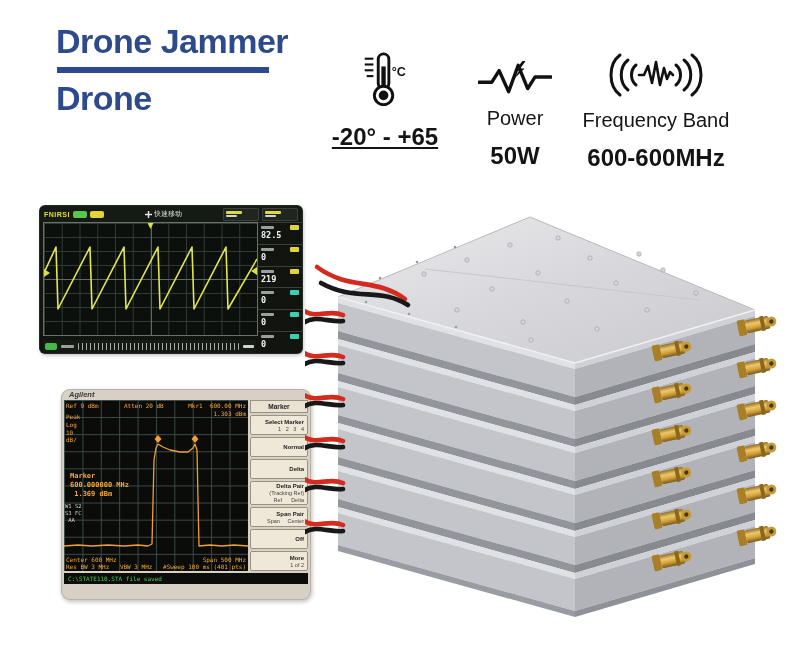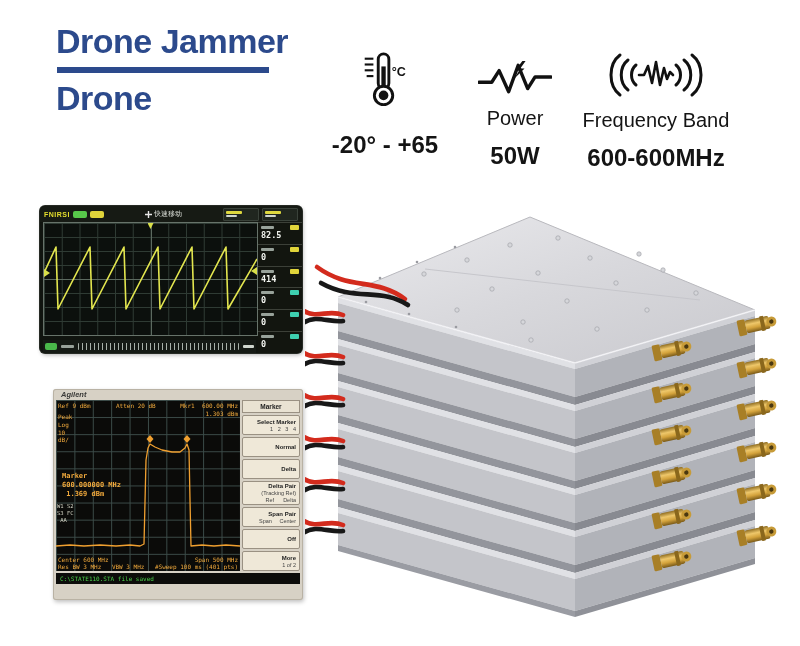--- a/index.html
+++ b/index.html
@@ -12,21 +12,21 @@
   .t-underline{width:212px;height:6px;background:#2c4a8c;margin:9px 0 8px 1px;}
 
   
   .spec{position:absolute;text-align:center;}
   .spec svg{display:block;margin:0 auto;}
   .spec-temp{left:320px;top:50px;width:130px;}
   .spec-power{left:455px;top:60px;width:120px;}
   .spec-freq{left:572px;top:52px;width:168px;}
   .spec-label{font-size:20px;font-weight:400;color:#141414;margin-top:11px;line-height:1.1;}
   .spec-value{font-size:24px;font-weight:700;color:#141414;margin-top:14px;line-height:1.1;}
-  .spec-value.semi{font-weight:600;margin-top:24px;}
+  .spec-value.semi{font-weight:600;margin-top:16px;text-decoration:underline;}
 
   
   .scope{position:absolute;left:40px;top:206px;width:262px;height:147px;background:#10140f;
          border-radius:5px;overflow:hidden;box-shadow:0 0 0 1px #262a24,1px 2px 4px rgba(0,0,0,.3);}
   .sc-top{position:absolute;left:0;top:0;right:0;height:16px;display:flex;align-items:center;
           gap:3px;padding:0 4px;background:#161a14;}
   .sc-brand{color:#e6df2e;font-weight:bold;font-size:7px;letter-spacing:.5px;}
   .sc-chip{width:14px;height:7px;border-radius:2px;display:inline-block;}
   .sc-chip-grn{background:#57c84a;} .sc-chip-yel{background:#e0d43a;}
   .sc-mode{margin:0 auto;color:#dfe3dc;font-size:7px;display:flex;gap:2px;align-items:center;white-space:nowrap;}
@@ -54,21 +54,21 @@
   .chip-y,.chip-c{width:9px;height:5px;border-radius:1px;display:inline-block;}
   .chip-y{background:#e0d43a;} .chip-c{background:#3ecfb0;}
   .sc-val{color:#f2f4ef;font-size:8.5px;font-weight:bold;font-family:"DejaVu Sans Mono",monospace;line-height:1.15;}
   .sc-bottom{position:absolute;left:3px;bottom:0;height:13px;right:46px;display:flex;align-items:center;
              gap:4px;padding:0 2px;background:#151a15;}
   .chip-grn2{width:12px;height:7px;background:#49b84a;border-radius:2px;display:inline-block;}
   .ticks{flex:1;height:7px;background-image:repeating-linear-gradient(90deg,#c2ccc4 0 1px,transparent 1px 4px);
          opacity:.85;border-radius:1px;}
 
   
-  .sa{position:absolute;left:53px;top:389px;width:250px;height:211px;background:#d7d1c5;border-radius:3px;
+  .sa{position:absolute;left:61px;top:389px;width:250px;height:211px;background:#d7d1c5;border-radius:9px;
       box-shadow:inset 0 0 0 1px #b9b2a4,1px 2px 4px rgba(0,0,0,.25);}
   .sa-brand{position:absolute;left:8px;top:1px;font-size:7.5px;font-style:italic;font-weight:bold;color:#3a3a38;}
   .sa-screen{position:absolute;left:3px;top:11px;width:184px;height:171px;background-color:#0b0b09;
              background-image:linear-gradient(#3c4c49 1px,transparent 1px),
                               linear-gradient(90deg,#3c4c49 1px,transparent 1px);
              background-size:18.4px 17.1px;overflow:hidden;}
   .sa-text{position:absolute;font-family:"DejaVu Sans Mono",monospace;color:#f0a93c;font-size:6px;
            line-height:1.3;white-space:pre;}
   .sa-ref{left:2px;top:2px;} .sa-atten{left:60px;top:2px;}
   .sa-mkrtop{right:2px;top:2px;text-align:right;}
@@ -185,21 +185,21 @@
             <i class="d g"></i>
             <i class="chip-y"></i>
           </div>
         <div class="sc-val">0</div>
       </div>
       <div class="sc-box">
         <div class="sc-box-top">
             <i class="d g"></i>
             <i class="chip-y"></i>
           </div>
-        <div class="sc-val">414</div>
+        <div class="sc-val">219</div>
       </div>
       <div class="sc-box">
         <div class="sc-box-top">
             <i class="d g"></i>
             <i class="chip-c"></i>
           </div>
         <div class="sc-val">0</div>
       </div>
       <div class="sc-box">
         <div class="sc-box-top">

